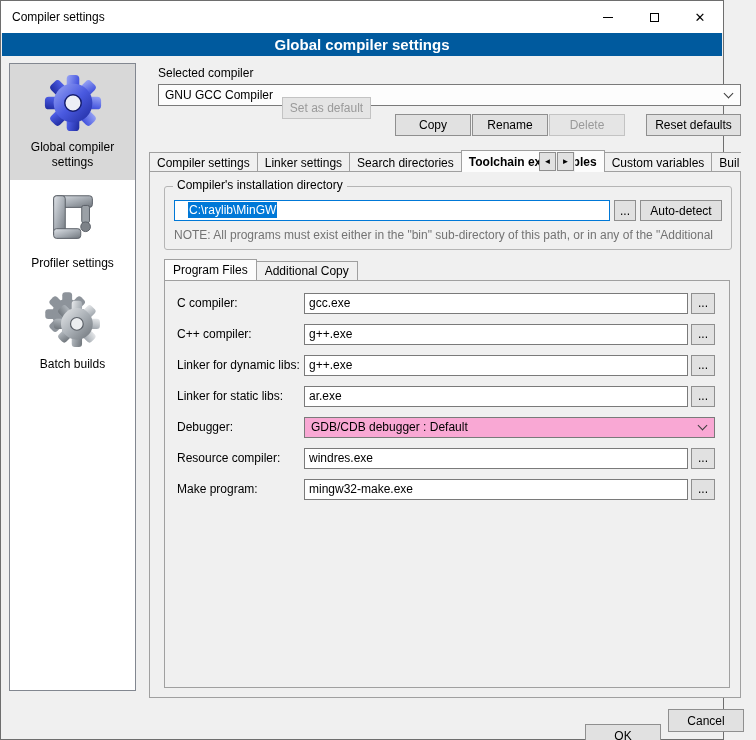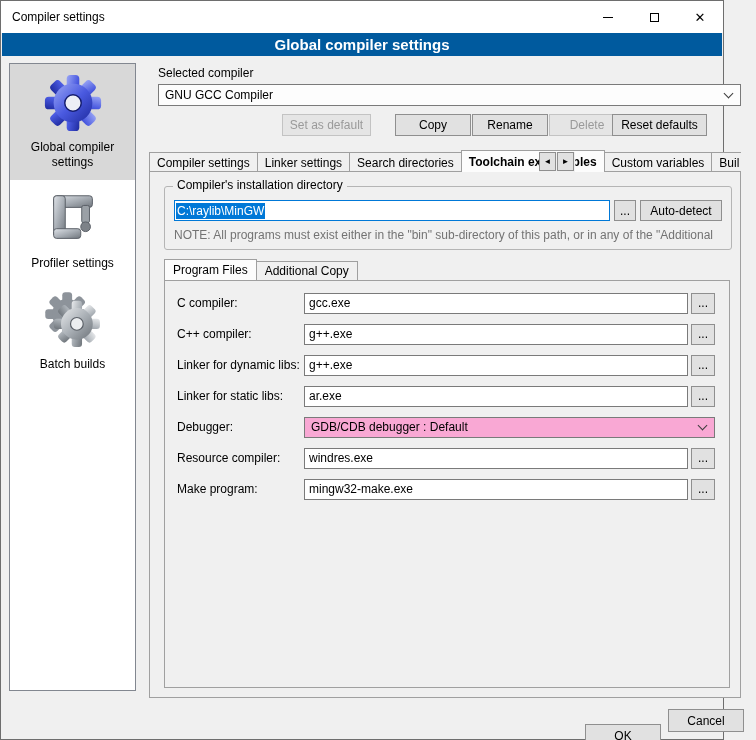--- a/index.html
+++ b/index.html
@@ -31,41 +31,41 @@
   .btn.disabled { background:#e5e5e5; border-color:#c3c3c3; color:#9a9a9a; }
   .textbox { border:1px solid #7a7a7a; background:#fff; font-family:"Liberation Sans", sans-serif; font-size:12px; padding:2px 4px; height:21px; }
   .combo { border:1px solid #7a7a7a; background:#fdfdfd; height:22px; display:flex; align-items:center; padding:0 6px; position:relative; }
   .combo .combo-text { flex:1; font-size:12px; white-space:nowrap; overflow:hidden; }
   .combo.gray { background:#f9a8d4; height:21px; }
   .chevron { width:7px; height:7px; border-right:1.5px solid #3c3c3c; border-bottom:1.5px solid #3c3c3c; transform:rotate(45deg); margin:-4px 2px 0 6px; flex:none; }
 
   
   .sel-comp-label { position:absolute; left:157px; top:65px; font-size:12px; }
   .compiler-combo { position:absolute; left:157px; top:83px; width:583px; }
-  .btn-setdefault { position:absolute; left:281px; top:113px; width:89px; height:22px; }
+  .btn-setdefault { position:absolute; left:281px; top:96px; width:89px; height:22px; }
   .btn-copy       { position:absolute; left:394px; top:113px; width:76px; height:22px; }
   .btn-rename     { position:absolute; left:471px; top:113px; width:76px; height:22px; }
   .btn-delete     { position:absolute; left:548px; top:113px; width:76px; height:22px; }
-  .btn-reset      { position:absolute; left:611px; top:113px; width:95px; height:22px; }
+  .btn-reset      { position:absolute; left:645px; top:113px; width:95px; height:22px; }
 
   
   .tabstrip { position:absolute; left:148px; top:149px; width:592px; height:22px; display:flex; align-items:flex-end; overflow:hidden; }
   .tab { border:1px solid #9f9f9f; border-bottom:none; background:#f0f0f0; height:20px; display:flex; align-items:center;
          padding:0 7px; font-size:12px; white-space:nowrap; margin-right:-1px; flex:none; }
   .tab.active { background:#fcfcfc; font-weight:bold; height:22px; z-index:2; }
   .tab-arrows { position:absolute; right:148px; top:151px; width:36px; height:20px; display:flex; gap:1px; background:#f0f0f0; z-index:3; }
   .tab-arrow { width:17px; height:19px; font-size:8px; }
 
   
   .main-panel { position:absolute; left:148px; top:170px; width:592px; height:527px; border:1px solid #a0a0a0; background:#f0f0f0; }
 
   .groupbox { position:absolute; left:14px; right:8px; top:14px; height:64px; border:1px solid #b5b5b5; border-radius:3px; }
   .groupbox .legend { position:absolute; left:8px; top:-9px; background:#f0f0f0; padding:0 4px; font-size:12px; }
   .dir-row { position:absolute; left:9px; right:9px; top:13px; display:flex; gap:4px; align-items:center; }
-  .install-input { flex:1; border:1px solid #0078d7; background:#fff; height:21px; display:flex; align-items:center; padding:1px 1px; font-size:12px; overflow:hidden; white-space:nowrap; }
+  .install-input { flex:1; border:1px solid #0078d7; background:#fff; height:21px; display:flex; align-items:flex-start; padding:1px 13px; font-size:12px; overflow:hidden; white-space:nowrap; }
   .install-input .sel { background:#0078d7; color:#fff; padding:1px 1px; }
   .browse-btn { width:22px; height:21px; flex:none; }
   .autodetect-btn { width:82px; height:21px; flex:none; }
   .note { position:absolute; left:9px; right:2px; top:41px; font-size:12px; color:#737373; white-space:nowrap; overflow:hidden; }
 
   .subtabs { position:absolute; left:14px; top:87px; height:21px; display:flex; align-items:flex-end; }
   .subtab { border:1px solid #9f9f9f; border-bottom:none; background:#f0f0f0; height:19px; display:flex; align-items:center;
             padding:0 8px; font-size:12px; margin-right:-1px; }
   .subtab.active { background:#fcfcfc; height:21px; z-index:2; }
 

